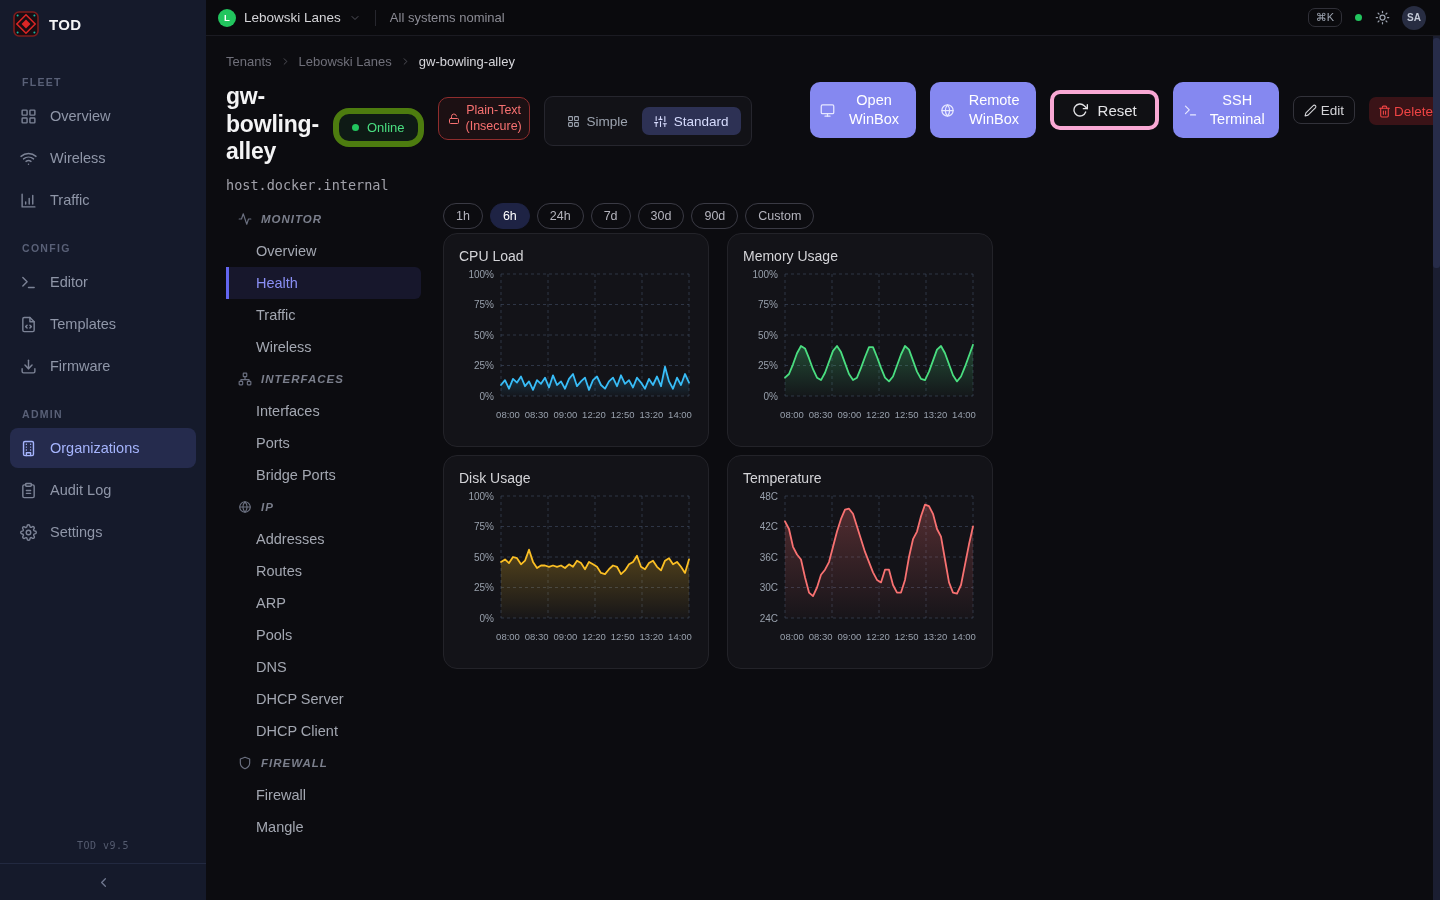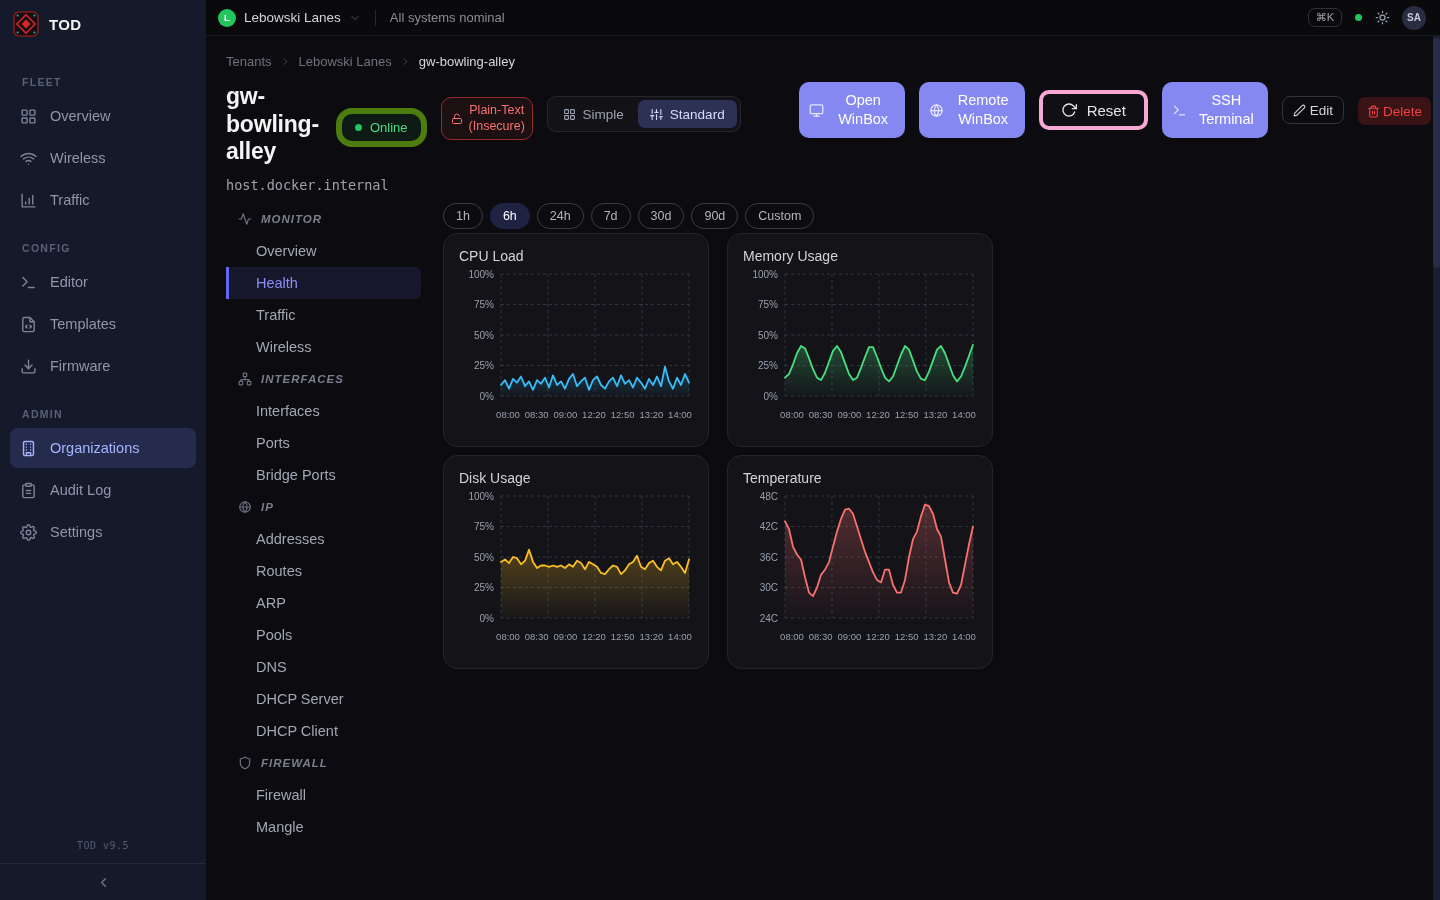--- a/index.html
+++ b/index.html
@@ -54,21 +54,21 @@
   .device-title { width:96px; font-size:23px; font-weight:600; color:#f4f4f5; line-height:1.2;
                   letter-spacing:-.2px; overflow-wrap:break-word; margin-top:1px; }
   .badge-online { margin-top:26px; display:flex; align-items:center; gap:8px; border:6px solid #4d7c0f;
                   background:rgba(34,197,94,.08); color:#4ade80; border-radius:16px; padding:6px 13px;
                   font-size:13px; white-space:nowrap; }
   .badge-online .dot { width:7px; height:7px; border-radius:50%; background:#22c55e; }
   .badge-insecure { margin-top:15px; display:flex; align-items:center; gap:6px; border:1px solid #8f2d2d;
                     background:rgba(239,68,68,.07); color:#f87171; border-radius:10px; padding:5px 9px;
                     font-size:12.5px; width:92px; text-align:center; line-height:1.25; }
   .segmented { margin-top:14px; display:flex; gap:2px; background:#121217; border:1px solid #26262e;
-               border-radius:9px; padding:3px; }
+               border-radius:9px; padding:10px; }
   .seg-opt { display:flex; align-items:center; gap:7px; padding:0 12px; height:28px; border-radius:7px;
              font-size:13.5px; color:#9ca3af; cursor:pointer; white-space:nowrap; }
   .seg-opt.active { background:#2d3154; color:#d7dcfe; }
 
   .actions { display:flex; align-items:flex-start; gap:14px; margin-left:0;padding-left:44px; }
   .btn { display:flex; align-items:center; justify-content:center; cursor:pointer; border:none; }
   .btn-primary { width:106px; min-height:56px; border-radius:10px; background:#8588f0; color:#ffffff;
                  font-size:14.5px; gap:8px; padding:6px 10px; text-align:center; line-height:1.3; }
   .btn-primary .ic { color:#e6e7ff; }
   .btn-secondary { height:40px; margin-top:8px; border-radius:10px; background:#101014;

